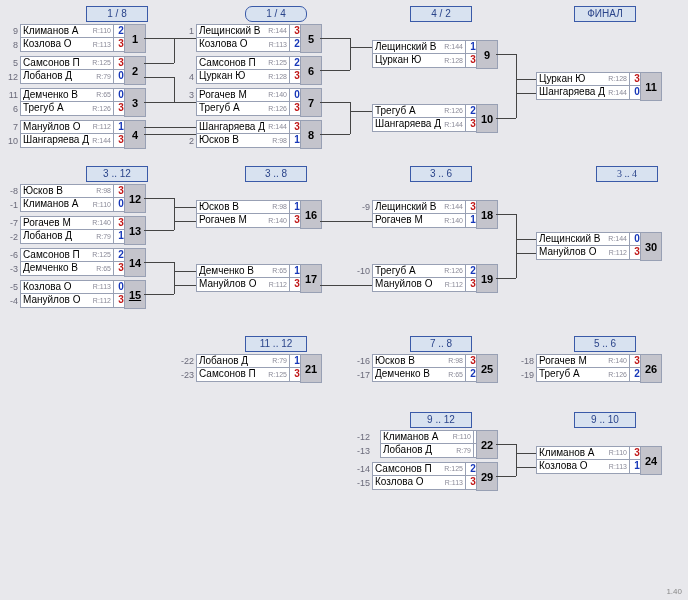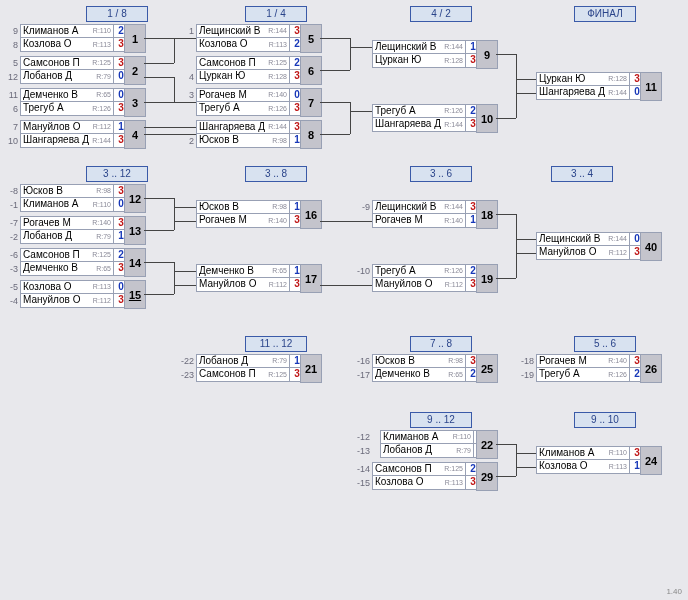--- a/index.html
+++ b/index.html
@@ -70,21 +70,21 @@
       <div class="nm" style="width: 88px;">Мануйлов О<span class="rt">R:112</span></div>
       <div class="sc blue">1</div>
     </div>
     <div class="seed" style="top: 14px;">10</div>
     <div class="row row2">
       <div class="nm" style="width: 88px;">Шангаряева Д<span class="rt">R:144</span></div>
       <div class="sc red">3</div>
     </div>
     <div class="mn" style="left: 104px; top: 0px;">4</div>
   </div>
-<div class="hdr" style="left: 245px; top: 6px; width: 60px;">1 / 4</div>
+<div class="hdr" style="left: 245px; top: 6px; width: 60px; border-radius: 7px;">1 / 4</div>
 <div class="pair" style="left: 196px; top: 24px;">
     <div class="seed" style="top: 0px;">1</div>
     <div class="row">
       <div class="nm" style="width: 88px;">Лещинский В<span class="rt">R:144</span></div>
       <div class="sc red">3</div>
     </div>
     <div class="seed" style="top: 14px;"></div>
     <div class="row row2">
       <div class="nm" style="width: 88px;">Козлова О<span class="rt">R:113</span></div>
       <div class="sc blue">2</div>
@@ -271,33 +271,33 @@
       <div class="nm" style="width: 88px;">Трегуб А<span class="rt">R:126</span></div>
       <div class="sc blue">2</div>
     </div>
     <div class="seed" style="top: 14px;"></div>
     <div class="row row2">
       <div class="nm" style="width: 88px;">Мануйлов О<span class="rt">R:112</span></div>
       <div class="sc red">3</div>
     </div>
     <div class="mn" style="left: 104px; top: 0px;">19</div>
   </div>
-<div class="hdr" style="left: 551px; top: 166px; width: 60px;">3 .. 4</div>
+<div class="hdr" style="left: 596px; top: 166px; width: 60px; font-family: Liberation Serif, serif;">3 .. 4</div>
 <div class="pair" style="left: 536px; top: 232px;">
     <div class="seed" style="top: 0px;"></div>
     <div class="row">
       <div class="nm" style="width: 88px;">Лещинский В<span class="rt">R:144</span></div>
       <div class="sc blue">0</div>
     </div>
     <div class="seed" style="top: 14px;"></div>
     <div class="row row2">
       <div class="nm" style="width: 88px;">Мануйлов О<span class="rt">R:112</span></div>
       <div class="sc red">3</div>
     </div>
-    <div class="mn" style="left: 104px; top: 0px;">40</div>
+    <div class="mn" style="left: 104px; top: 0px;">30</div>
   </div>
 <div class="hdr" style="left: 245px; top: 336px; width: 60px;">11 .. 12</div>
 <div class="pair" style="left: 196px; top: 354px;">
     <div class="seed" style="top: 0px;">-22</div>
     <div class="row">
       <div class="nm" style="width: 88px;">Лобанов Д<span class="rt">R:79</span></div>
       <div class="sc blue">1</div>
     </div>
     <div class="seed" style="top: 14px;">-23</div>
     <div class="row row2">

